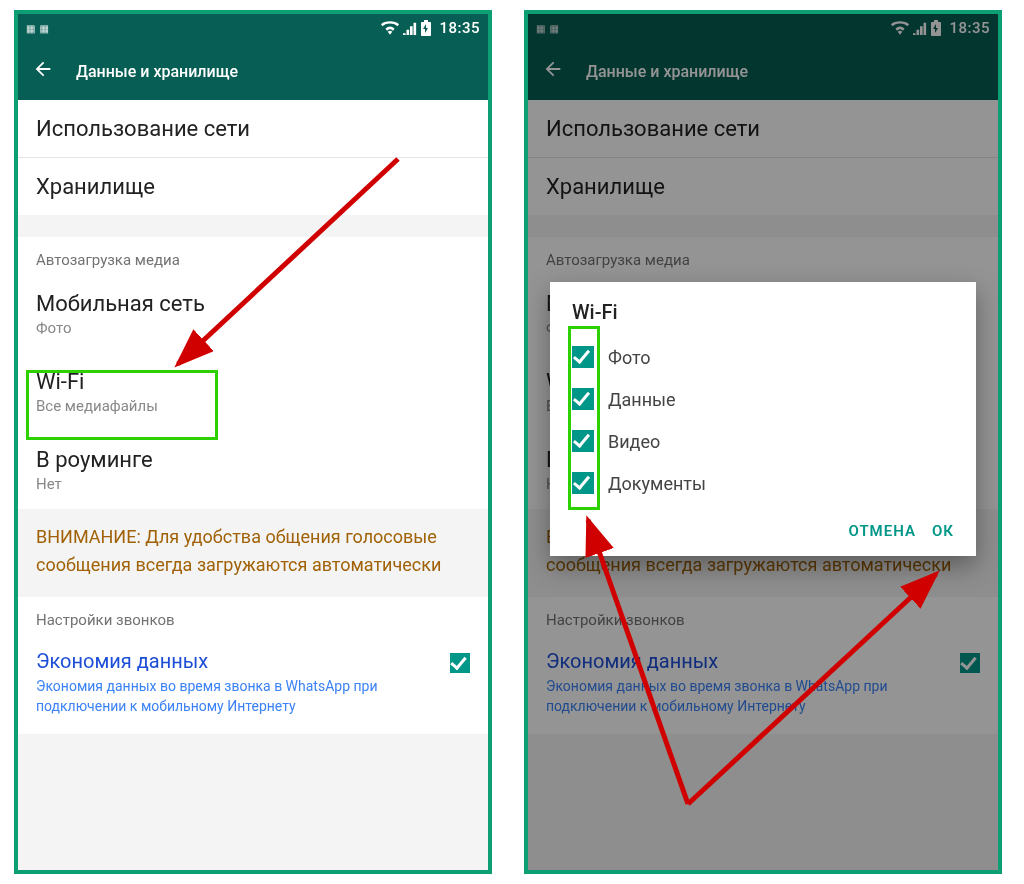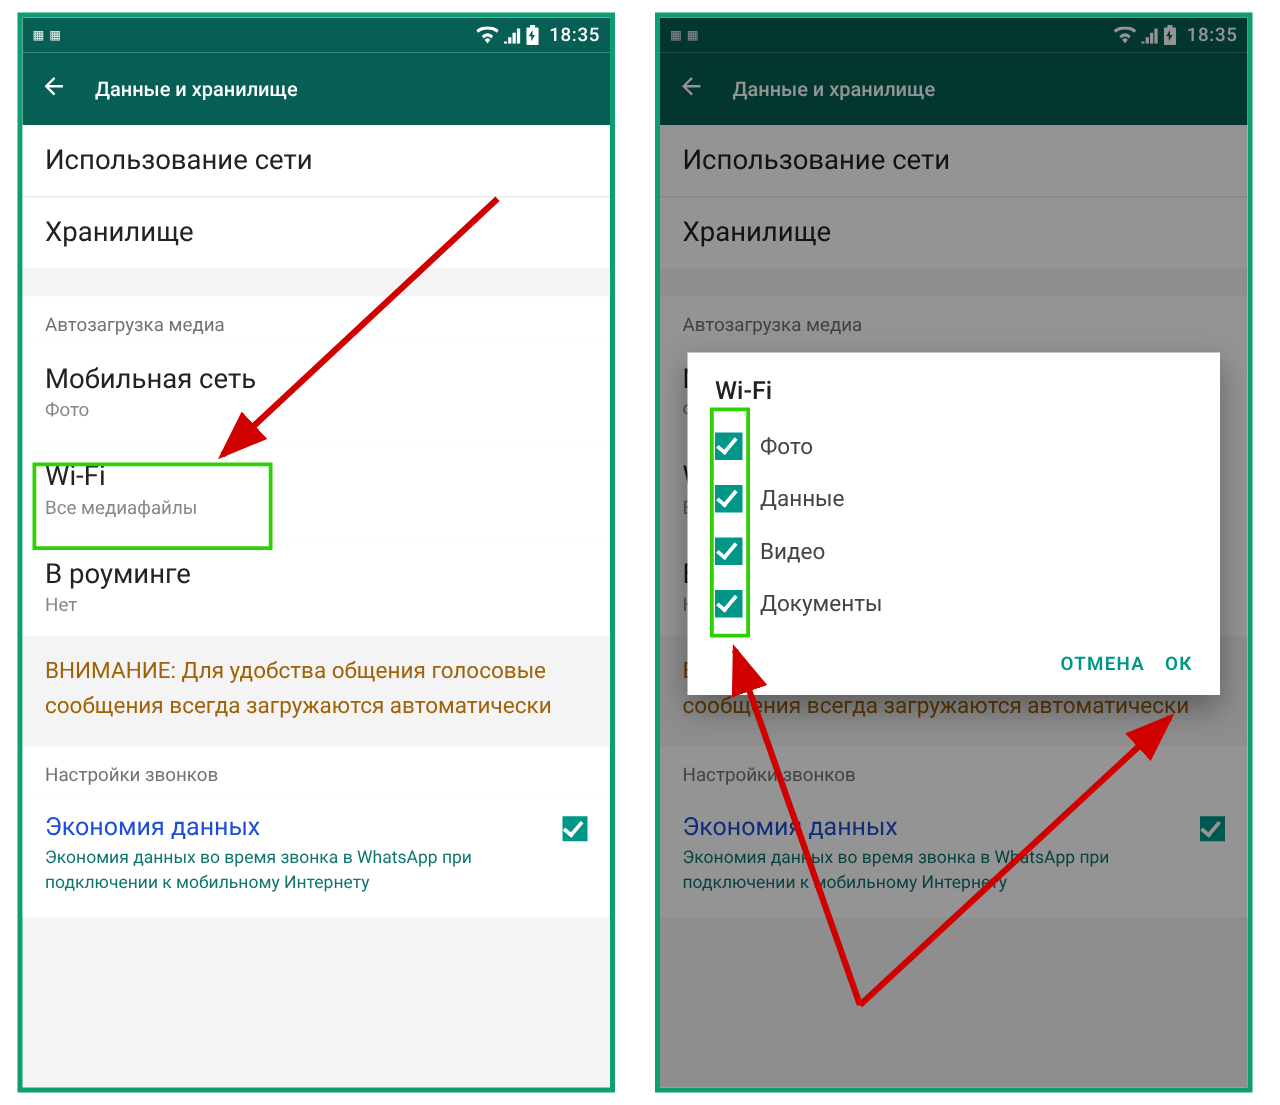--- a/index.html
+++ b/index.html
@@ -74,21 +74,21 @@
   }
   .data-saver {
     display:flex;
     align-items:flex-start;
     gap:14px;
     background:#fff;
     padding:14px 18px 18px 18px;
   }
   .data-saver .txt { flex:1; }
   .data-saver .t1 { font-size:20px; color:#1d4ed8;}
-  .data-saver .t2 { font-size:14px; color:#0f766e; margin-top:3px; line-height:1.45;}
+  .data-saver .t2 { font-size:14px; color:#3b82f6; margin-top:3px; line-height:1.45;}
   .chk {
     width:20px; height:20px; background:#009688; position:relative; margin-top:4px; flex:none;
   }
   .chk::after{
     content:""; position:absolute; left:4px; top:1px; width:6px; height:12px;
     border:solid #fff; border-width:0 3px 3px 0; transform:rotate(40deg);
   }
   
   .hl-box {
     border:3px solid #2dd100;

